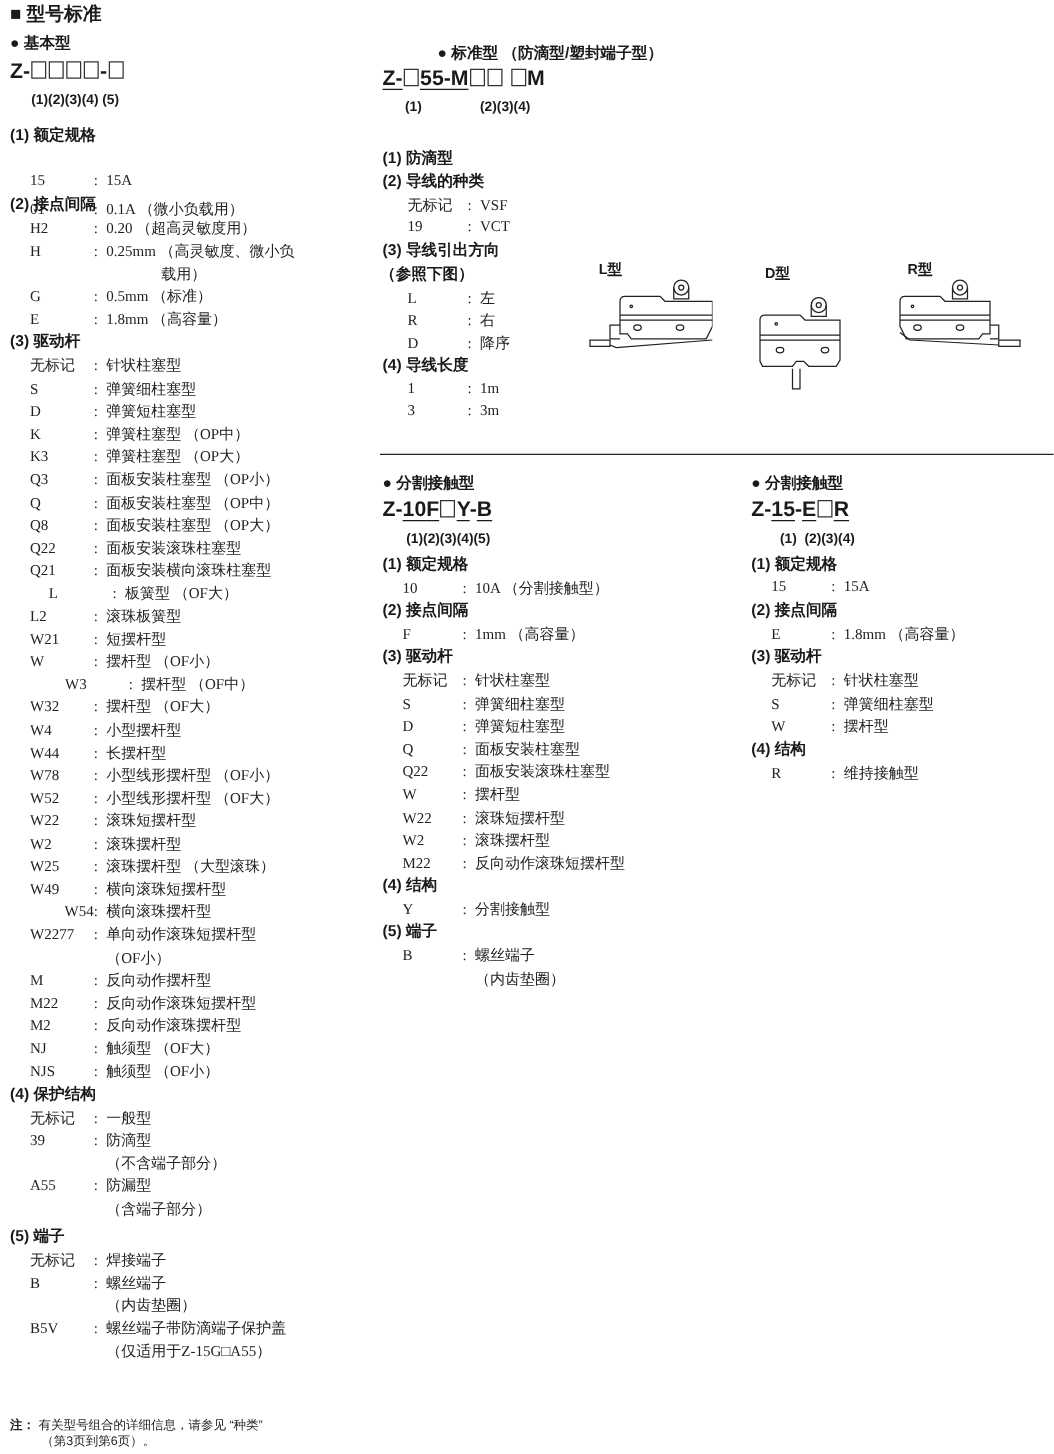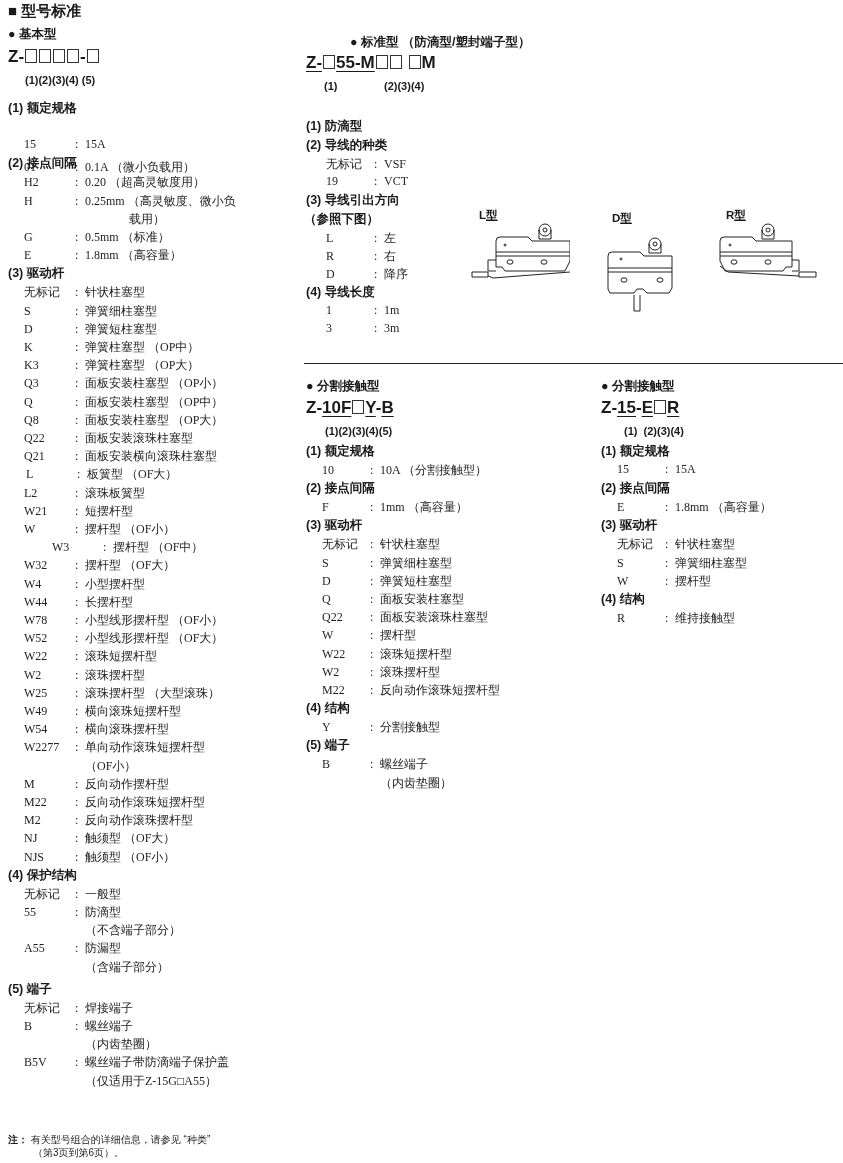--- a/index.html
+++ b/index.html
@@ -46,45 +46,45 @@
     <div class="abs row" style="left: 24px; top: 284.4px;"><span class="code" style="width: 51px;">无标记</span><span class="colon">:</span><span class="desc">针状柱塞型</span></div>
     <div class="abs row" style="left: 24px; top: 302.6px;"><span class="code" style="width: 51px;">S</span><span class="colon">:</span><span class="desc">弹簧细柱塞型</span></div>
     <div class="abs row" style="left: 24px; top: 320.8px;"><span class="code" style="width: 51px;">D</span><span class="colon">:</span><span class="desc">弹簧短柱塞型</span></div>
     <div class="abs row" style="left: 24px; top: 339px;"><span class="code" style="width: 51px;">K</span><span class="colon">:</span><span class="desc">弹簧柱塞型 （OP中）</span></div>
     <div class="abs row" style="left: 24px; top: 357.2px;"><span class="code" style="width: 51px;">K3</span><span class="colon">:</span><span class="desc">弹簧柱塞型 （OP大）</span></div>
     <div class="abs row" style="left: 24px; top: 375.4px;"><span class="code" style="width: 51px;">Q3</span><span class="colon">:</span><span class="desc">面板安装柱塞型 （OP小）</span></div>
     <div class="abs row" style="left: 24px; top: 393.6px;"><span class="code" style="width: 51px;">Q</span><span class="colon">:</span><span class="desc">面板安装柱塞型 （OP中）</span></div>
     <div class="abs row" style="left: 24px; top: 411.8px;"><span class="code" style="width: 51px;">Q8</span><span class="colon">:</span><span class="desc">面板安装柱塞型 （OP大）</span></div>
     <div class="abs row" style="left: 24px; top: 430px;"><span class="code" style="width: 51px;">Q22</span><span class="colon">:</span><span class="desc">面板安装滚珠柱塞型</span></div>
     <div class="abs row" style="left: 24px; top: 448.2px;"><span class="code" style="width: 51px;">Q21</span><span class="colon">:</span><span class="desc">面板安装横向滚珠柱塞型</span></div>
-    <div class="abs row" style="left: 26px; top: 466.4px;"><span class="code" style="width: 51px;">L</span><span class="colon">:</span><span class="desc">板簧型 （OF大）</span></div>
+    <div class="abs row" style="left: 39px; top: 466.4px;"><span class="code" style="width: 51px;">L</span><span class="colon">:</span><span class="desc">板簧型 （OF大）</span></div>
     <div class="abs row" style="left: 24px; top: 484.6px;"><span class="code" style="width: 51px;">L2</span><span class="colon">:</span><span class="desc">滚珠板簧型</span></div>
     <div class="abs row" style="left: 24px; top: 502.8px;"><span class="code" style="width: 51px;">W21</span><span class="colon">:</span><span class="desc">短摆杆型</span></div>
     <div class="abs row" style="left: 24px; top: 521px;"><span class="code" style="width: 51px;">W</span><span class="colon">:</span><span class="desc">摆杆型 （OF小）</span></div>
     <div class="abs row" style="left: 24px; top: 539.2px;"><span class="code" style="width: 51px; margin-left: 28px;">W3</span><span class="colon">:</span><span class="desc">摆杆型 （OF中）</span></div>
     <div class="abs row" style="left: 24px; top: 557.4px;"><span class="code" style="width: 51px;">W32</span><span class="colon">:</span><span class="desc">摆杆型 （OF大）</span></div>
     <div class="abs row" style="left: 24px; top: 575.6px;"><span class="code" style="width: 51px;">W4</span><span class="colon">:</span><span class="desc">小型摆杆型</span></div>
     <div class="abs row" style="left: 24px; top: 593.8px;"><span class="code" style="width: 51px;">W44</span><span class="colon">:</span><span class="desc">长摆杆型</span></div>
     <div class="abs row" style="left: 24px; top: 612px;"><span class="code" style="width: 51px;">W78</span><span class="colon">:</span><span class="desc">小型线形摆杆型 （OF小）</span></div>
     <div class="abs row" style="left: 24px; top: 630.2px;"><span class="code" style="width: 51px;">W52</span><span class="colon">:</span><span class="desc">小型线形摆杆型 （OF大）</span></div>
     <div class="abs row" style="left: 24px; top: 648.4px;"><span class="code" style="width: 51px;">W22</span><span class="colon">:</span><span class="desc">滚珠短摆杆型</span></div>
     <div class="abs row" style="left: 24px; top: 666.6px;"><span class="code" style="width: 51px;">W2</span><span class="colon">:</span><span class="desc">滚珠摆杆型</span></div>
     <div class="abs row" style="left: 24px; top: 684.8px;"><span class="code" style="width: 51px;">W25</span><span class="colon">:</span><span class="desc">滚珠摆杆型 （大型滚珠）</span></div>
     <div class="abs row" style="left: 24px; top: 703px;"><span class="code" style="width: 51px;">W49</span><span class="colon">:</span><span class="desc">横向滚珠短摆杆型</span></div>
-    <div class="abs row" style="left: 24px; top: 721.2px;"><span class="code" style="width: 51px;">W54</span><span class="colon">:</span><span class="desc">横向滚珠摆杆型</span></div>
+    <div class="abs row" style="left: 24px; top: 721.2px;"><span class="code" style="width: 51px; text-align: right;">W54</span><span class="colon">:</span><span class="desc">横向滚珠摆杆型</span></div>
     <div class="abs row" style="left: 24px; top: 739.4px;"><span class="code" style="width: 51px;">W2277</span><span class="colon">:</span><span class="desc">单向动作滚珠短摆杆型</span></div>
     <div class="abs row" style="left: 85px; top: 757.6px;">（OF小）</div>
     <div class="abs row" style="left: 24px; top: 775.8px;"><span class="code" style="width: 51px;">M</span><span class="colon">:</span><span class="desc">反向动作摆杆型</span></div>
     <div class="abs row" style="left: 24px; top: 794px;"><span class="code" style="width: 51px;">M22</span><span class="colon">:</span><span class="desc">反向动作滚珠短摆杆型</span></div>
     <div class="abs row" style="left: 24px; top: 812.2px;"><span class="code" style="width: 51px;">M2</span><span class="colon">:</span><span class="desc">反向动作滚珠摆杆型</span></div>
     <div class="abs row" style="left: 24px; top: 830.4px;"><span class="code" style="width: 51px;">NJ</span><span class="colon">:</span><span class="desc">触须型 （OF大）</span></div>
     <div class="abs row" style="left: 24px; top: 848.6px;"><span class="code" style="width: 51px;">NJS</span><span class="colon">:</span><span class="desc">触须型 （OF小）</span></div>
     <div class="abs sec" style="left: 8px; top: 866.8px;">(4) 保护结构</div>
     <div class="abs row" style="left: 24px; top: 885.8px;"><span class="code" style="width: 51px;">无标记</span><span class="colon">:</span><span class="desc">一般型</span></div>
-    <div class="abs row" style="left: 24px; top: 904px;"><span class="code" style="width: 51px;">55</span><span class="colon">:</span><span class="desc">防滴型</span></div>
+    <div class="abs row" style="left: 24px; top: 904px;"><span class="code" style="width: 51px;">39</span><span class="colon">:</span><span class="desc">防滴型</span></div>
     <div class="abs row" style="left: 85px; top: 922.2px;">（不含端子部分）</div>
     <div class="abs row" style="left: 24px; top: 940.4px;"><span class="code" style="width: 51px;">A55</span><span class="colon">:</span><span class="desc">防漏型</span></div>
     <div class="abs row" style="left: 85px; top: 958.6px;">（含端子部分）</div>
     <div class="abs sec" style="left: 8px; top: 980.8px;">(5) 端子</div>
     <div class="abs row" style="left: 24px; top: 999.8px;"><span class="code" style="width: 51px;">无标记</span><span class="colon">:</span><span class="desc">焊接端子</span></div>
     <div class="abs row" style="left: 24px; top: 1018px;"><span class="code" style="width: 51px;">B</span><span class="colon">:</span><span class="desc">螺丝端子</span></div>
     <div class="abs row" style="left: 85px; top: 1036.2px;">（内齿垫圈）</div>
     <div class="abs row" style="left: 24px; top: 1054.4px;"><span class="code" style="width: 51px;">B5V</span><span class="colon">:</span><span class="desc">螺丝端子带防滴端子保护盖</span></div>
     <div class="abs row" style="left: 85px; top: 1072.6px;">（仅适用于Z-15G□A55）</div>
   </div>

